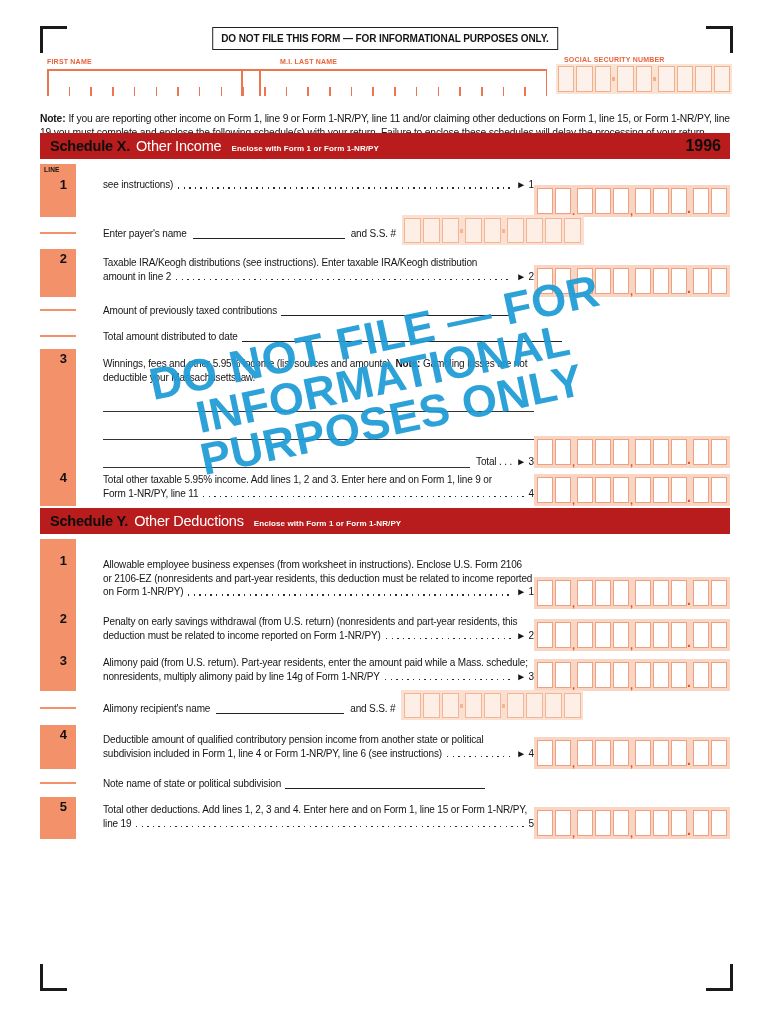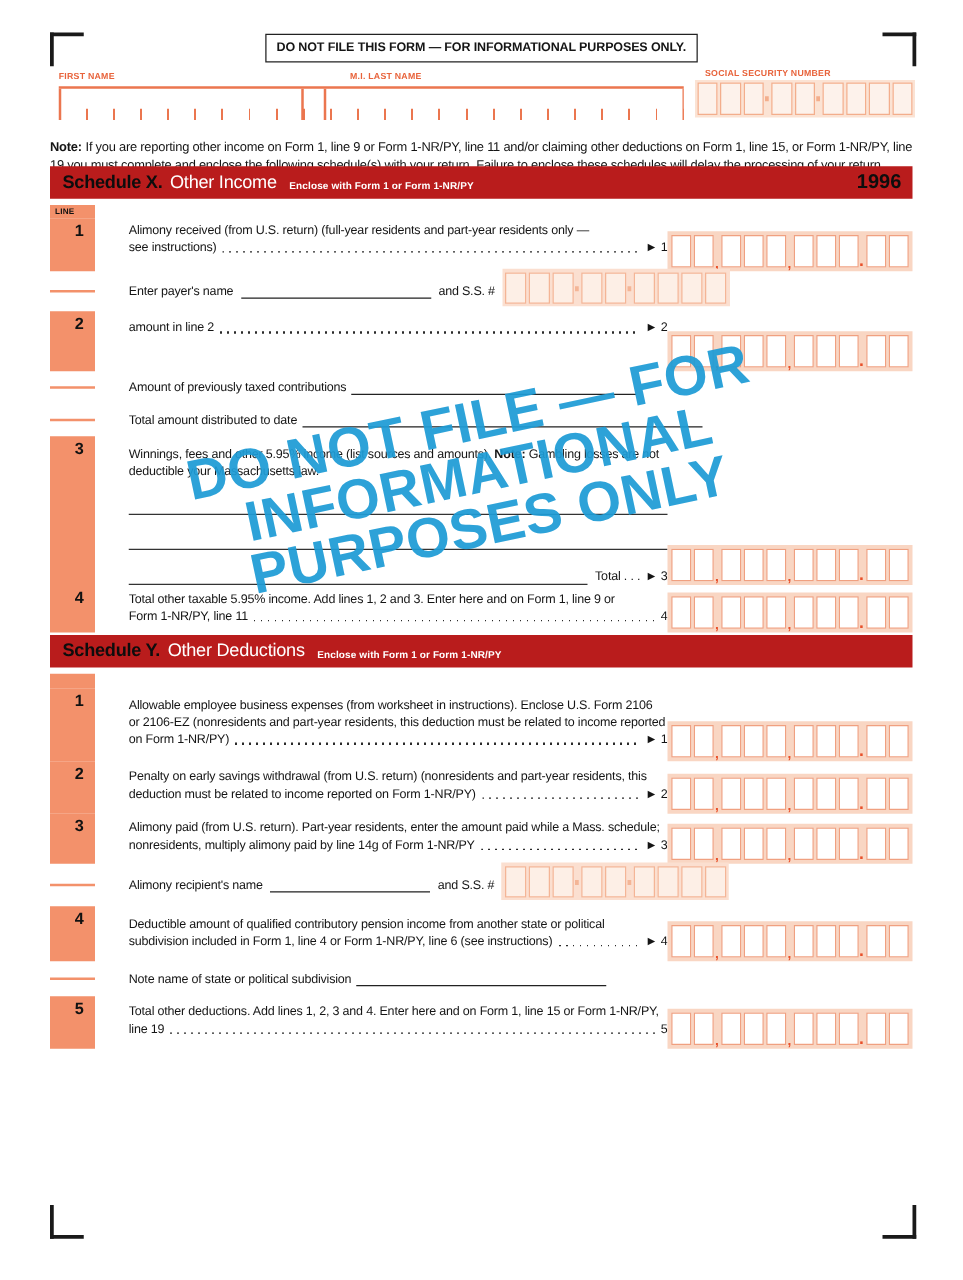--- a/index.html
+++ b/index.html
@@ -152,21 +152,20 @@
       <div class="row r-xhdr">
         <div class="num linehdr">LINE</div>
         <div class="gap"></div>
           <div class="body"></div>
       </div>
 
       <div class="row r-x1">
         <div class="num">1</div>
         <div class="gap"></div>
         <div class="body">
-          <div class="tline">Alimony received (from U.S. return) (full-year residents and part-year residents only —</div>
           <div class="tline dots">
             <span>see instructions)</span>
             <span class="leader"></span>
             <span class="ref">► 1</span>
           </div>
         </div>
         <div class="amtcol">
             <div class="amt">
               <div class="cell"></div>
               <div class="cell"></div>
@@ -200,20 +199,21 @@
               <div class="cell"></div>
               <div class="cell"></div>
             </span>
         </div>
       </div>
 
       <div class="row r-x2">
         <div class="num">2</div>
         <div class="gap"></div>
         <div class="body">
+          <div class="tline">Taxable IRA/Keogh distributions (see instructions). Enter taxable IRA/Keogh distribution</div>
           <div class="tline dots">
             <span>amount in line 2</span>
             <span class="leader"></span>
             <span class="ref">► 2</span>
           </div>
         </div>
         <div class="amtcol">
             <div class="amt">
               <div class="cell"></div>
               <div class="cell"></div>

